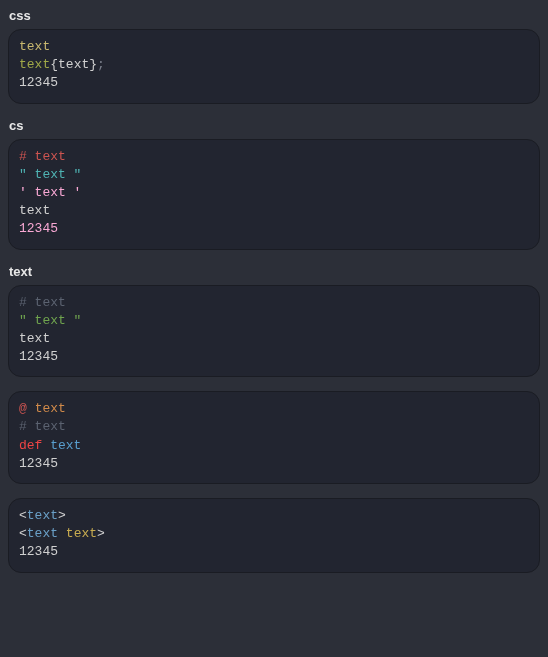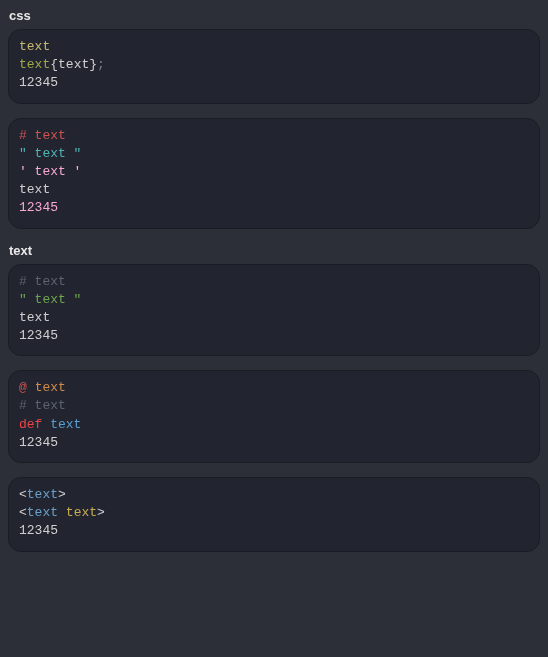--- a/index.html
+++ b/index.html
@@ -52,20 +52,21 @@
   </style>
 </head>
 <body>
 
 <div id="root">
     <div class="block">
       <div class="block-label">css</div>
       <div class="code-box"><div><span class="tok yellow">text</span></div><div><span class="tok olive">text</span><span class="tok plain">{</span><span class="tok plain">text</span><span class="tok plain">}</span><span class="tok gray">;</span></div><div><span class="tok plain">12345</span></div></div>
     </div>
     <div class="block">
+      <div class="block-label">cs</div>
       <div class="code-box"><div><span class="tok red"># text</span></div><div><span class="tok cyan">" text "</span></div><div><span class="tok teal">' text '</span></div><div><span class="tok plain">text</span></div><div><span class="tok teal">12345</span></div></div>
     </div>
     <div class="block">
       <div class="block-label">text</div>
       <div class="code-box"><div><span class="tok dim"># text</span></div><div><span class="tok green">" text "</span></div><div><span class="tok plain">text</span></div><div><span class="tok plain">12345</span></div></div>
     </div>
     <div class="block">
       <div class="code-box"><div><span class="tok red">@</span><span class="tok plain"> </span><span class="tok orange">text</span></div><div><span class="tok dim"># text</span></div><div><span class="tok greenb">def</span><span class="tok plain"> </span><span class="tok blue">text</span></div><div><span class="tok plain">12345</span></div></div>
     </div>
     <div class="block">

